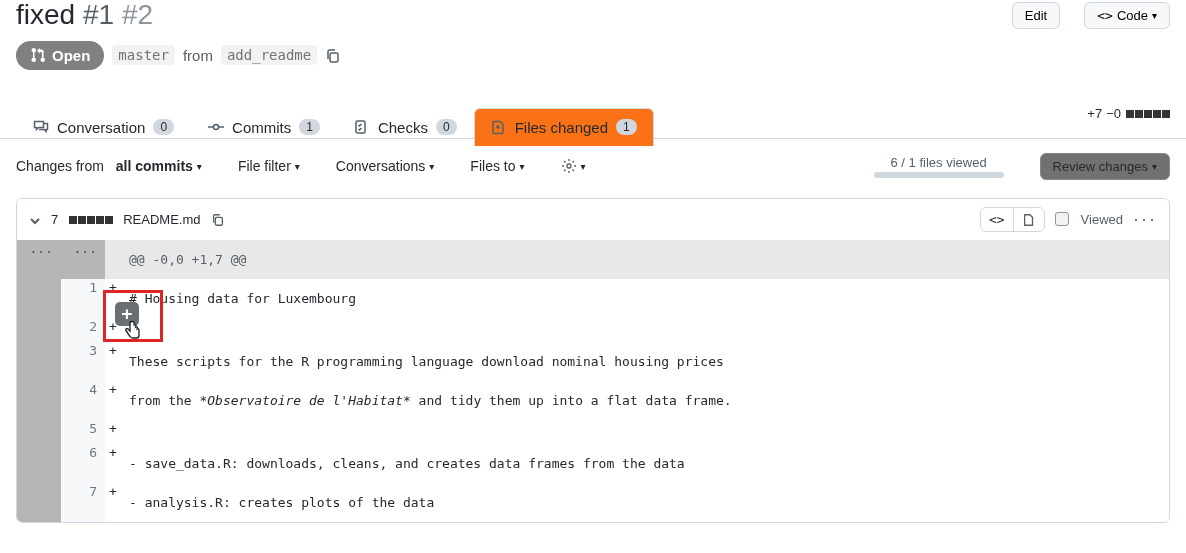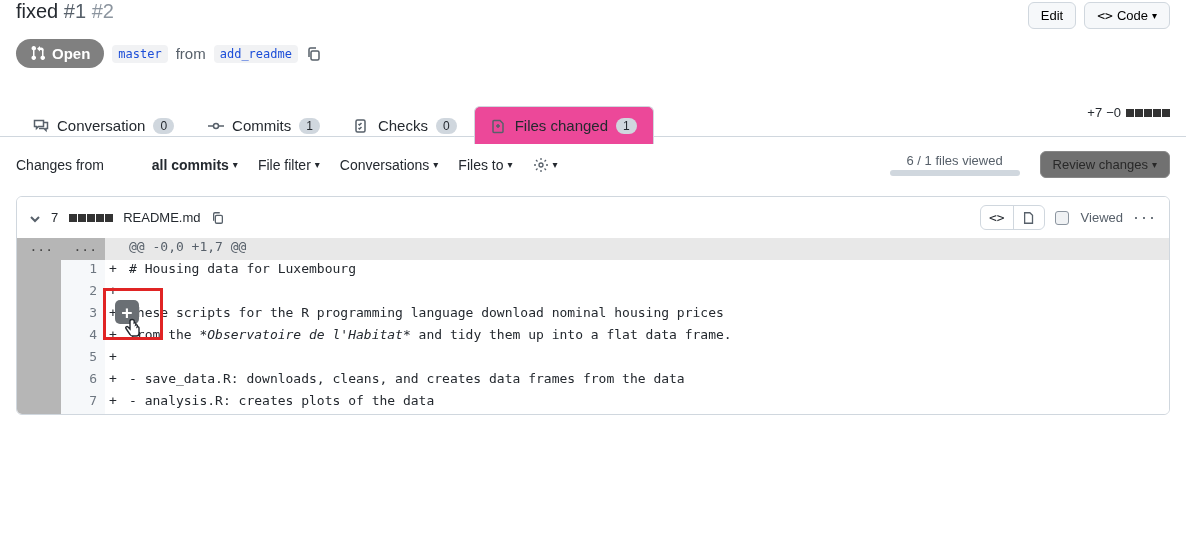--- a/index.html
+++ b/index.html
@@ -11,29 +11,29 @@
     background: #fff;
     width: 1186px;
   }
   .header-row {
     display: flex;
     justify-content: space-between;
     align-items: flex-start;
     padding: 0 16px 4px 16px;
   }
   .title {
-    font-size: 20px;
+    font-size: 28px;
     font-weight: 400;
     color: #24292f;
     margin: 0;
     line-height: 1.1;
   }
   .title .num-primary { color: #57606a; }
   .title .num-secondary { color: #8c959f; }
-  .header-btns { display: flex; gap: 8px; margin-top: 2px; }
+  .header-btns { display: flex; gap: 24px; margin-top: 2px; }
   .btn {
     display: inline-flex;
     align-items: center;
     gap: 4px;
     border: 1px solid #d0d7de;
     background: #f6f8fa;
     border-radius: 6px;
     padding: 5px 12px;
     font-size: 13px;
     font-weight: 500;
@@ -65,22 +65,22 @@
     border-radius: 20px;
     font-weight: 600;
     font-size: 15px;
   }
   .merge-row b { color: #24292f; font-weight: 600; }
   .branch-chip {
     font-family: ui-monospace, SFMono-Regular, Menlo, monospace;
     background: #f1f2f4;
     padding: 2px 6px;
     border-radius: 4px;
-    font-size: 12px;
-    color: #1d4ed8;
+    font-size: 14px;
+    color: #737373;
   }
   .copy-icon { color: #57606a; cursor: pointer; }
 
   .tabs-row {
     display: flex;
     align-items: center;
     padding: 0 16px;
     border-bottom: 1px solid #d0d7de;
     margin-top: 14px;
     font-size: 15px;
@@ -94,21 +94,21 @@
     color: #24292f;
     border: 1px solid transparent;
     border-bottom: none;
     position: relative;
     top: 8px;
   }
   .tab.selected {
     border-color: #d0d7de;
     border-top-left-radius: 6px;
     border-top-right-radius: 6px;
-    background: #ec4899;
+    background: #f97316;
   }
   .tab .counter {
     background: #d0d7de;
     color: #24292f;
     border-radius: 10px;
     padding: 1px 7px;
     font-size: 12px;
     font-weight: 500;
   }
   .tabs-spacer { flex: 1; }
@@ -124,27 +124,27 @@
     display: inline-block;
     width: 8px; height: 8px;
     background: #333;
     margin-left: 1px;
   }
 
   .toolbar {
     display: flex;
     align-items: center;
     padding: 14px 16px;
-    gap: 20px;
+    gap: 36px;
     font-size: 14px;
     color: #24292f;
   }
   .toolbar .link { cursor: pointer; display: inline-flex; align-items: center; gap: 4px; }
   .toolbar .caret { color: #24292f; }
-  .toolbar b { font-weight: 600; margin-left: 36px; }
+  .toolbar b { font-weight: 600; }
   .toolbar-spacer { flex: 1; }
   .files-viewed {
     display: flex;
     flex-direction: column;
     align-items: center;
     font-size: 13px;
     color: #57606a;
   }
   .files-viewed .bar {
     width: 130px; height: 6px;
@@ -210,21 +210,21 @@
     font-family: ui-monospace, SFMono-Regular, Menlo, monospace;
     font-size: 13px;
     color: #24292f;
     background: #fff;
   }
   .diff-row { display: flex; min-height: 22px; align-items: stretch; }
   .ln { width: 44px; text-align: right; padding: 1px 8px 1px 0; color: #6e7781; user-select: none; background: #f6f8fa; }
   .ln.old { background: #f6f8fa; }
   .ln.new { background: #f6f8fa; }
   .marker { width: 20px; padding: 1px 4px; color: #24292f; }
-  .code { flex: 1; padding: 1px 4px; white-space: pre; }
+  .code { flex: 1; padding: 12px 4px; white-space: pre; }
   .hunk-row .ln { background: #b6b6b6; color: #444; }
   .hunk-row .code, .hunk-row .marker { background: #e8e8e8; color: #57606a; }
   .diff-row .ln.highlight-col { background: #b6b6b6; }
   .italic { font-style: italic; }
 
   .add-comment-btn {
     position: absolute;
     width: 24px; height: 24px;
     background: #6a6f74;
     color: #fff;

